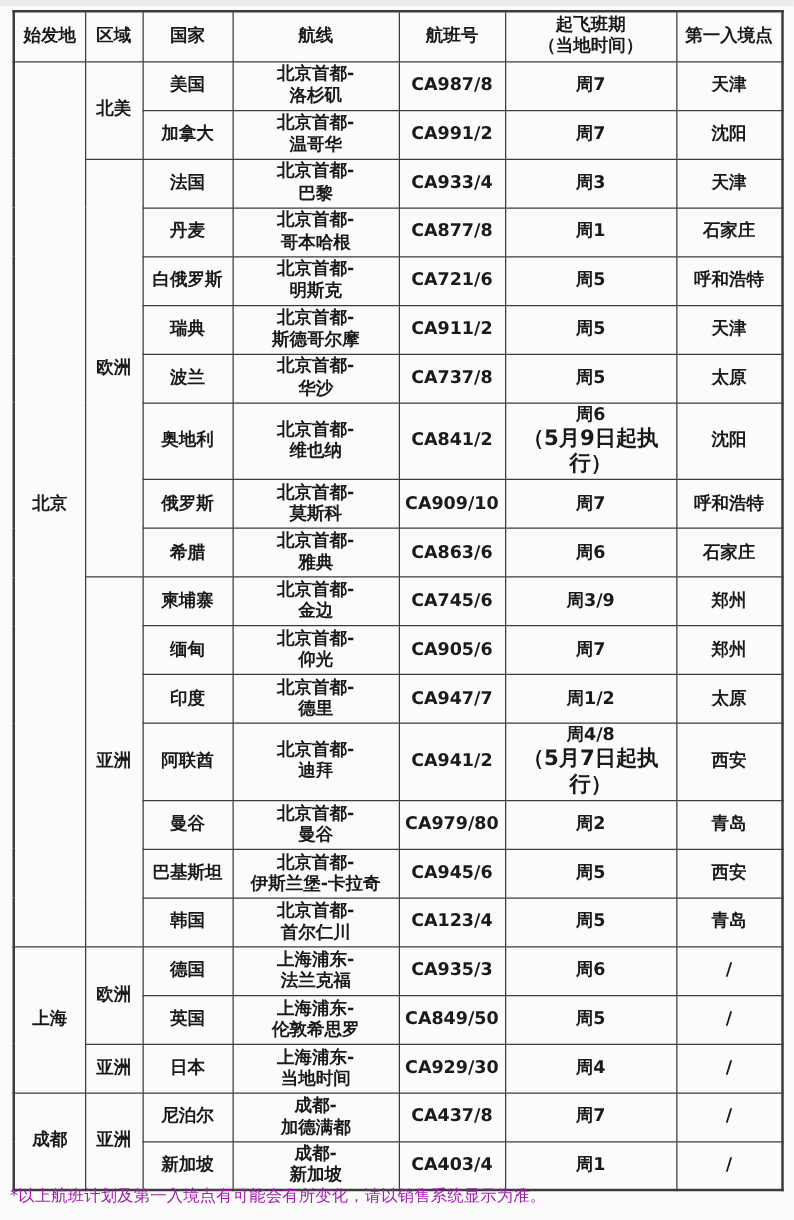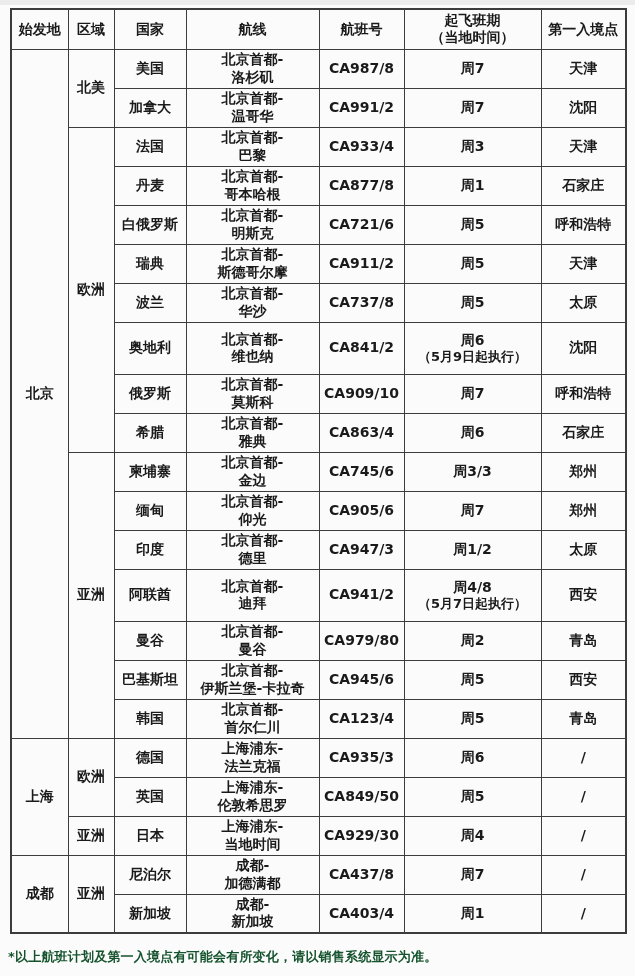--- a/index.html
+++ b/index.html
@@ -31,27 +31,27 @@
     padding:1px 2px;
     color:#1a1a1a;
     overflow:hidden;
   }
   .sched-table{border:2px solid #3c3c3c;}
   .sched-table thead tr{height:40px;}
   .sched-table thead th{font-size:14px;}
   tr.r{height:39px;}
   tr.r-tall{height:52px;padding-left:12px;}
   .l{display:block;}
-  .sched2{font-size:13px;text-align:center;}
+  .sched2{font-size:17px;text-align:center;}
   .footnote{
     position:absolute;left:8px;top:948px;
     width:620px;
     font-size:13px;
-    font-weight:bold;
-    color:#14532d;
+    font-weight:normal;
+    color:#a21caf;
     letter-spacing:0.2px;
   }
 </style>
 </head>
 <body>
 
 <div class="top-strip"></div>
 
 <table class="sched-table">
   <colgroup>
@@ -189,36 +189,36 @@
           <span class="l">周7</span>
         </td>
       <td>呼和浩特</td>
     </tr>
     <tr class="r">
       <td>希腊</td>
       <td>
           <span class="l">北京首都-</span>
           <span class="l">雅典</span>
         </td>
-      <td>CA863/4</td>
+      <td>CA863/6</td>
       <td>
           <span class="l">周6</span>
         </td>
       <td>石家庄</td>
     </tr>
     <tr class="r">
       <td rowspan="7">亚洲</td>
       <td>柬埔寨</td>
       <td>
           <span class="l">北京首都-</span>
           <span class="l">金边</span>
         </td>
       <td>CA745/6</td>
       <td>
-          <span class="l">周3/3</span>
+          <span class="l">周3/9</span>
         </td>
       <td>郑州</td>
     </tr>
     <tr class="r">
       <td>缅甸</td>
       <td>
           <span class="l">北京首都-</span>
           <span class="l">仰光</span>
         </td>
       <td>CA905/6</td>
@@ -226,21 +226,21 @@
           <span class="l">周7</span>
         </td>
       <td>郑州</td>
     </tr>
     <tr class="r">
       <td>印度</td>
       <td>
           <span class="l">北京首都-</span>
           <span class="l">德里</span>
         </td>
-      <td>CA947/3</td>
+      <td>CA947/7</td>
       <td>
           <span class="l">周1/2</span>
         </td>
       <td>太原</td>
     </tr>
     <tr class="r-tall">
       <td>阿联酋</td>
       <td>
           <span class="l">北京首都-</span>
           <span class="l">迪拜</span>

